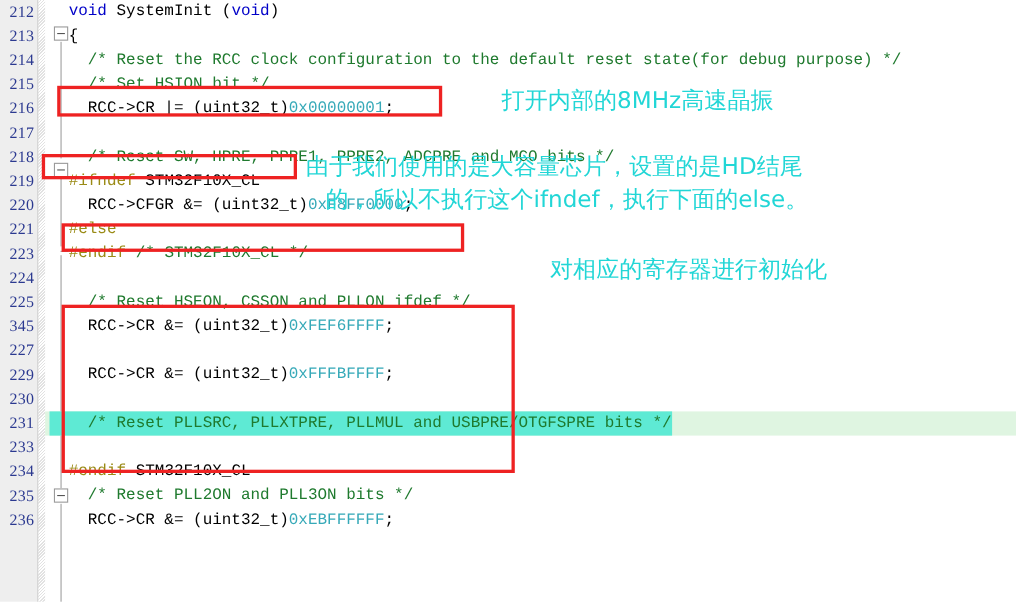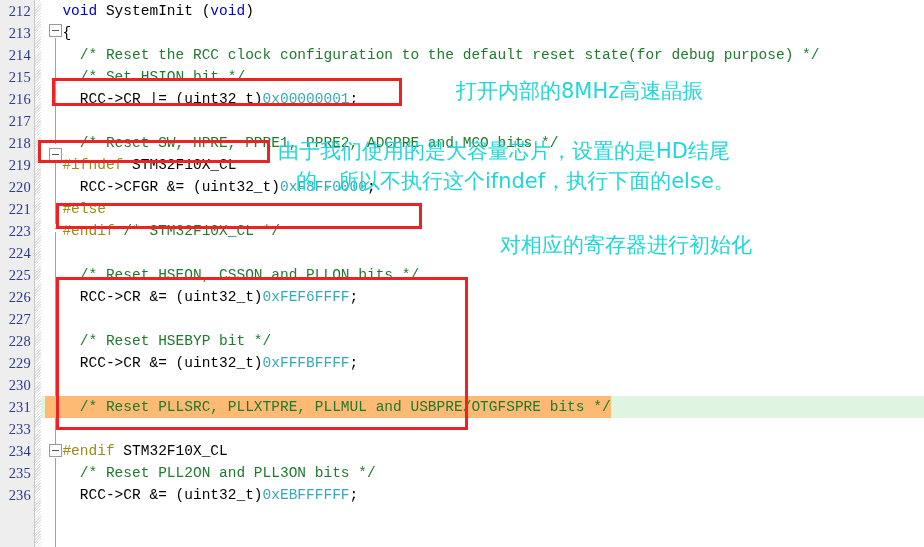--- a/index.html
+++ b/index.html
@@ -56,21 +56,21 @@
     z-index: 2;
   }
 
   .line {
     position: relative;
     height: 22px;
     line-height: 22px;
     white-space: pre;
     font-size: 14.5px;
   }
-  .line.hl .line-text { background: #fdba74; }
+  .line.hl .line-text { background: #5eead4; }
   .line.hl .hl-bg {
     position: absolute;
     left: 41px;
     right: 0;
     top: 0;
     height: 22px;
     background: #dff5e1;
     z-index: -1;
   }
 
@@ -174,24 +174,23 @@
       <div class="line"><span class="lineno">214</span><span class="line-text"><span class="id">    </span><span class="cm">/* Reset the RCC clock configuration to the default reset state(for debug purpose) */</span></span></div>
       <div class="line"><span class="lineno">215</span><span class="line-text"><span class="id">    </span><span class="cm">/* Set HSION bit */</span></span></div>
       <div class="line"><span class="lineno">216</span><span class="line-text"><span class="id">    </span><span class="id">RCC-&gt;CR |= (uint32_t)</span><span class="num">0x00000001</span><span class="id">;</span></span></div>
       <div class="line"><span class="lineno">217</span><span class="line-text"></span></div>
       <div class="line"><span class="lineno">218</span><span class="line-text"><span class="id">    </span><span class="cm">/* Reset SW, HPRE, PPRE1, PPRE2, ADCPRE and MCO bits */</span></span></div>
       <div class="line"><span class="lineno">219</span><span class="line-text"><span class="id">  </span><span class="pp">#ifndef </span><span class="id">STM32F10X_CL</span></span></div>
       <div class="line"><span class="lineno">220</span><span class="line-text"><span class="id">    </span><span class="id">RCC-&gt;CFGR &amp;= (uint32_t)</span><span class="num">0xF8FF0000</span><span class="id">;</span></span></div>
       <div class="line"><span class="lineno">221</span><span class="line-text"><span class="id">  </span><span class="pp">#else</span></span></div>
       <div class="line"><span class="lineno">223</span><span class="line-text"><span class="id">  </span><span class="pp">#endif </span><span class="cm">/* STM32F10X_CL */</span></span></div>
       <div class="line"><span class="lineno">224</span><span class="line-text"></span></div>
-      <div class="line"><span class="lineno">225</span><span class="line-text"><span class="id">    </span><span class="cm">/* Reset HSEON, CSSON and PLLON bits */</span></span></div>
-      <div class="line"><span class="lineno">226</span><span class="line-text"><span class="id">    </span><span class="id">RCC-&gt;CR &amp;= (uint32_t)</span><span class="num">0xFEF6FFFF</span><span class="id">;</span></span></div>
+      <div class="line"><span class="lineno">225</span><span class="line-text"><span class="id">    </span><span class="cm">/* Reset HSEON, CSSON and PLLON ifdef */</span></span></div>
+      <div class="line"><span class="lineno">345</span><span class="line-text"><span class="id">    </span><span class="id">RCC-&gt;CR &amp;= (uint32_t)</span><span class="num">0xFEF6FFFF</span><span class="id">;</span></span></div>
       <div class="line"><span class="lineno">227</span><span class="line-text"></span></div>
-      <div class="line"><span class="lineno">228</span><span class="line-text"><span class="id">    </span><span class="cm">/* Reset HSEBYP bit */</span></span></div>
       <div class="line"><span class="lineno">229</span><span class="line-text"><span class="id">    </span><span class="id">RCC-&gt;CR &amp;= (uint32_t)</span><span class="num">0xFFFBFFFF</span><span class="id">;</span></span></div>
       <div class="line"><span class="lineno">230</span><span class="line-text"></span></div>
       <div class="line hl"><div class="hl-bg"></div><span class="lineno">231</span><span class="line-text"><span class="id">    </span><span class="cm">/* Reset PLLSRC, PLLXTPRE, PLLMUL and USBPRE/OTGFSPRE bits */</span></span></div>
       <div class="line"><span class="lineno">233</span><span class="line-text"></span></div>
       <div class="line"><span class="lineno">234</span><span class="line-text"><span class="id">  </span><span class="pp">#endif </span><span class="id">STM32F10X_CL</span></span></div>
       <div class="line"><span class="lineno">235</span><span class="line-text"><span class="id">    </span><span class="cm">/* Reset PLL2ON and PLL3ON bits */</span></span></div>
       <div class="line"><span class="lineno">236</span><span class="line-text"><span class="id">    </span><span class="id">RCC-&gt;CR &amp;= (uint32_t)</span><span class="num">0xEBFFFFFF</span><span class="id">;</span></span></div>
     </div>
 
   <div id="fold-layer">

